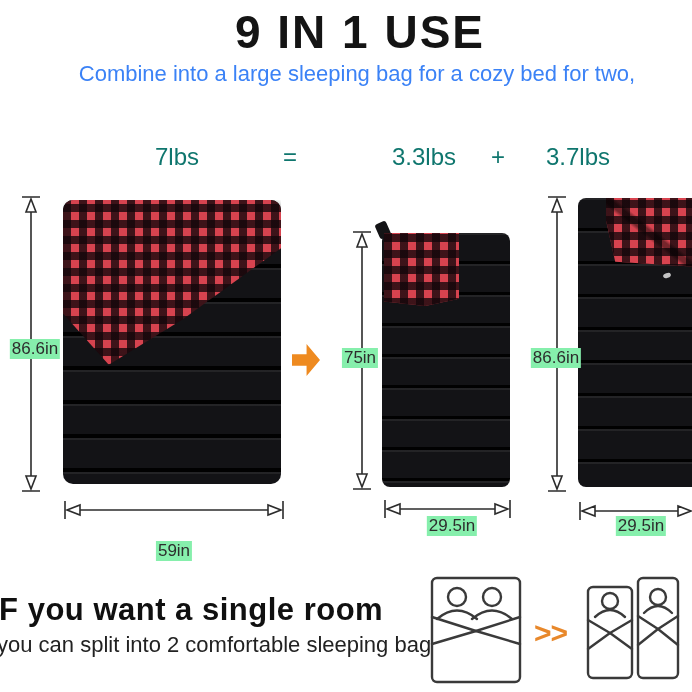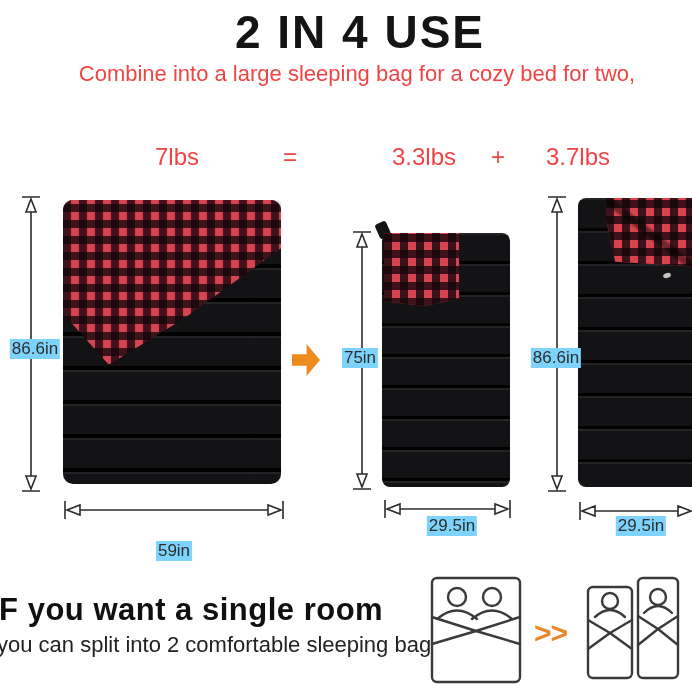--- a/index.html
+++ b/index.html
@@ -3,24 +3,24 @@
 <meta charset="utf-8">
 <style>
   html,body{margin:0;padding:0;background:#fff;}
   .canvas{position:relative;width:692px;height:692px;background:#ffffff;overflow:hidden;
           font-family:"Liberation Sans",sans-serif;}
 
   
   .title{position:absolute;top:5px;left:50%;transform:translateX(-50%);margin-left:14px;
          font-size:46px;font-weight:bold;color:#141414;letter-spacing:2px;white-space:nowrap;}
   .subtitle{position:absolute;top:61px;left:50%;transform:translateX(-50%);margin-left:11px;
-            text-align:right;font-size:22px;color:#ef4444;line-height:26px;white-space:nowrap;}
+            text-align:right;font-size:22px;color:#3b82f6;line-height:26px;white-space:nowrap;}
 
   
-  .eq-item{position:absolute;top:143px;transform:translateX(-50%);font-size:24px;color:#ef4444;white-space:nowrap;}
+  .eq-item{position:absolute;top:143px;transform:translateX(-50%);font-size:24px;color:#0f766e;white-space:nowrap;}
 
   
   .bag{position:absolute;border-radius:10px;background-color:#131316;
        background-image:repeating-linear-gradient(180deg, rgba(255,255,255,.07) 0 2px,
          transparent 2px 30px, rgba(0,0,0,.95) 30px 34px);}
   .bag-double{left:63px;top:200px;width:218px;height:284px;}
   .bag-mid{left:382px;top:233px;width:128px;height:254px;border-radius:8px;
        background-image:repeating-linear-gradient(180deg, rgba(255,255,255,.07) 0 2px,
          transparent 2px 28px, rgba(0,0,0,.95) 28px 31px);}
   .bag-right{left:578px;top:198px;width:120px;height:289px;border-radius:8px 0 0 8px;
@@ -44,35 +44,35 @@
          border-radius:3px;transform:rotate(-24deg);}
   .logo-dot{position:absolute;left:663px;top:273px;width:8px;height:5px;
          background:rgba(255,255,255,.75);border-radius:50%;transform:rotate(-20deg);}
 
   
   .orange-arrow{position:absolute;left:292px;top:344px;width:28px;height:32px;background:#ee8a20;
          clip-path:polygon(0 32%,52% 32%,52% 0,100% 50%,52% 100%,52% 68%,0 68%);}
 
   
   .dims{position:absolute;left:0;top:0;pointer-events:none;}
-  .dim-label{position:absolute;transform:translate(-50%,-50%);background:#7dd3fc;
+  .dim-label{position:absolute;transform:translate(-50%,-50%);background:#86efac;
          padding:0 2px;font-size:17px;color:#2d2d2d;white-space:nowrap;}
 
   
   .footer-h{position:absolute;left:-10px;top:592px;font-size:31px;font-weight:bold;
          color:#101010;white-space:nowrap;letter-spacing:.5px;}
   .footer-sub{position:absolute;left:-3px;top:632px;font-size:22px;color:#222;white-space:nowrap;}
   .bed-icons{position:absolute;left:420px;top:570px;}
 </style>
 </head>
 <body>
 
 <div class="canvas">
 
-  <div class="title">2 IN 4 USE</div>
+  <div class="title">9 IN 1 USE</div>
   <div class="subtitle">
     <div>Combine into a large sleeping bag for a cozy bed for two,</div>
   </div>
 
   <span class="eq-item" style="left:177px">7lbs</span>
   <span class="eq-item" style="left:290px">=</span>
   <span class="eq-item" style="left:424px">3.3lbs</span>
   <span class="eq-item" style="left:498px">+</span>
   <span class="eq-item" style="left:578px">3.7lbs</span>
 

